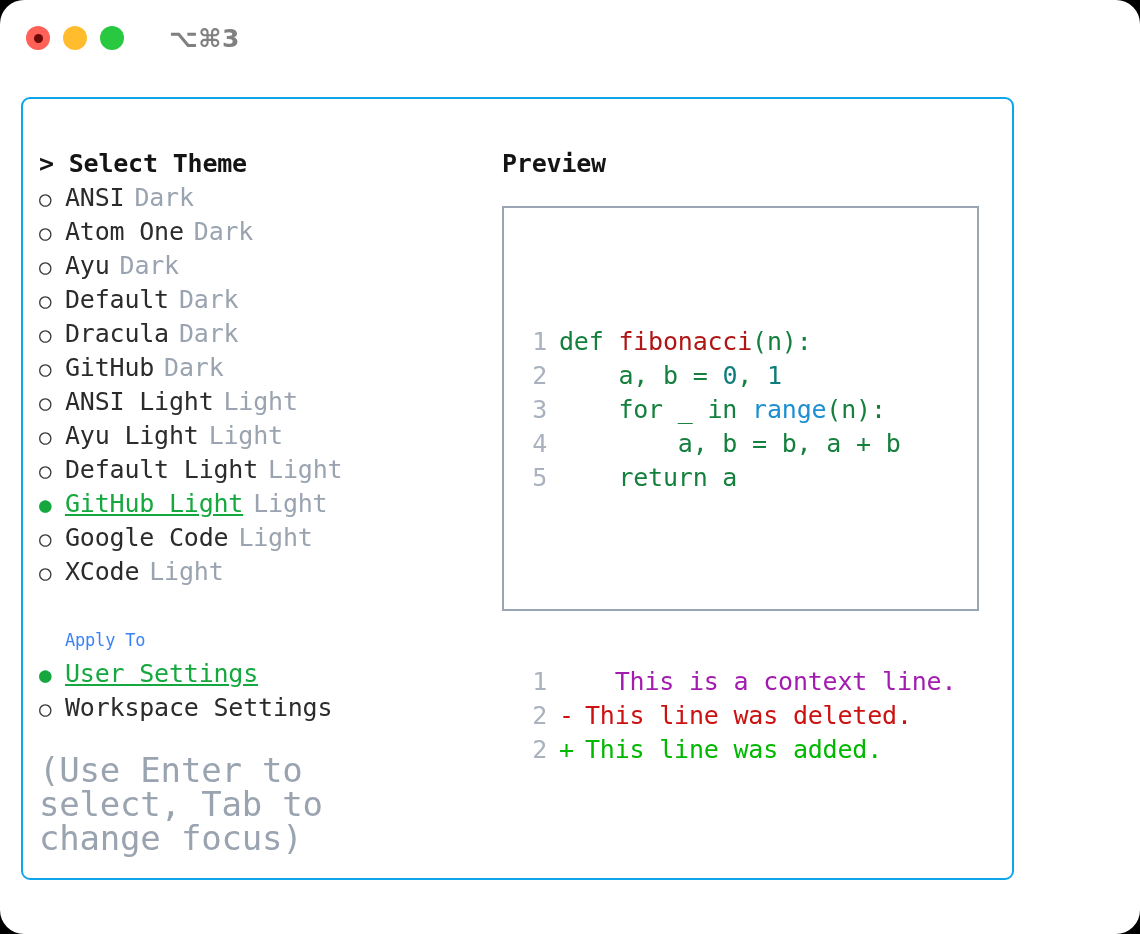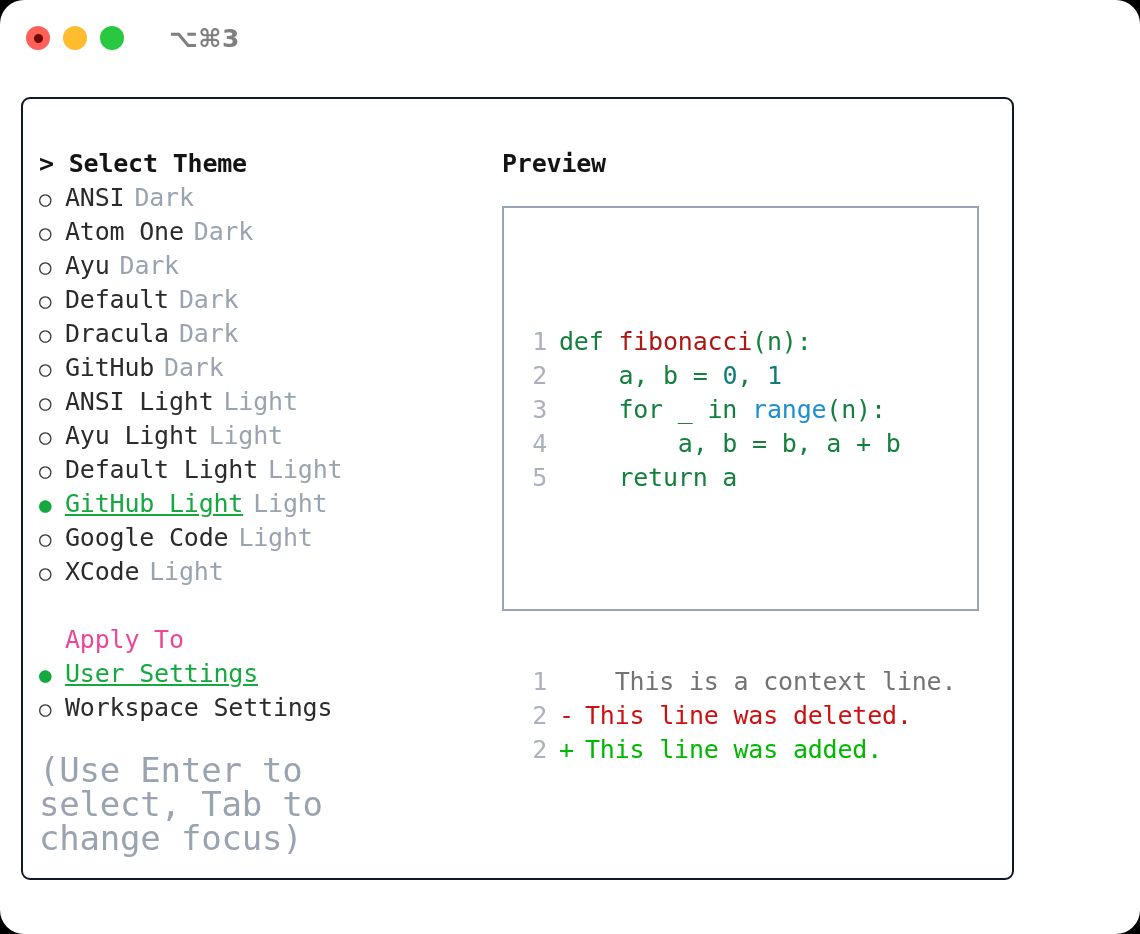--- a/index.html
+++ b/index.html
@@ -69,21 +69,21 @@
     font-family: "DejaVu Sans", "Liberation Sans", sans-serif;
   }
 
   
   .panel {
     position: absolute;
     left: 21px;
     top: 97px;
     width: 993px;
     height: 783px;
-    border: 2px solid #0f172a;
+    border: 2px solid #0ea5e9;
     border-radius: 9px;
     box-sizing: border-box;
     background: #ffffff;
   }
 
   .columns {
     position: absolute;
     left: 0;
     top: 0;
     width: 100%;
@@ -123,22 +123,22 @@
   }
   .marker.sel { color: #15a83f; }
   .opt-label { color: #2b2b2b; }
   .opt-row.selected .opt-label { color: #15a83f; text-decoration: underline; }
   .opt-cat {
     color: #9aa3b0;
     margin-left: 10px;
   }
 
   .group-title {
-    font-size: 25px;
-    color: #ec4899;
+    font-size: 17px;
+    color: #3b82f6;
     line-height: 34px;
     height: 34px;
     padding-left: 26px;
     white-space: pre;
     letter-spacing: -0.2px;
   }
   .spacer-row { height: 34px; }
   .hint {
     margin-top: 28px;
     font-size: 34px;
@@ -189,21 +189,21 @@
     text-align: right;
     margin-right: 12px;
   }
   .tok-plain { color: #15803d; }
   .tok-func  { color: #b01515; }
   .tok-num   { color: #0e7c7b; }
   .tok-call  { color: #1d8fd1; }
 
   .blank-line { height: 34px; }
 
-  .diff-ctx  { color: #737373; }
+  .diff-ctx  { color: #a21caf; }
   .diff-del  { color: #cc1111; }
   .diff-add  { color: #00b800; }
   .diff-mark {
     display: inline-block;
     width: 26px;
     flex: 0 0 26px;
   }
 </style>
 </head>
 <body>

